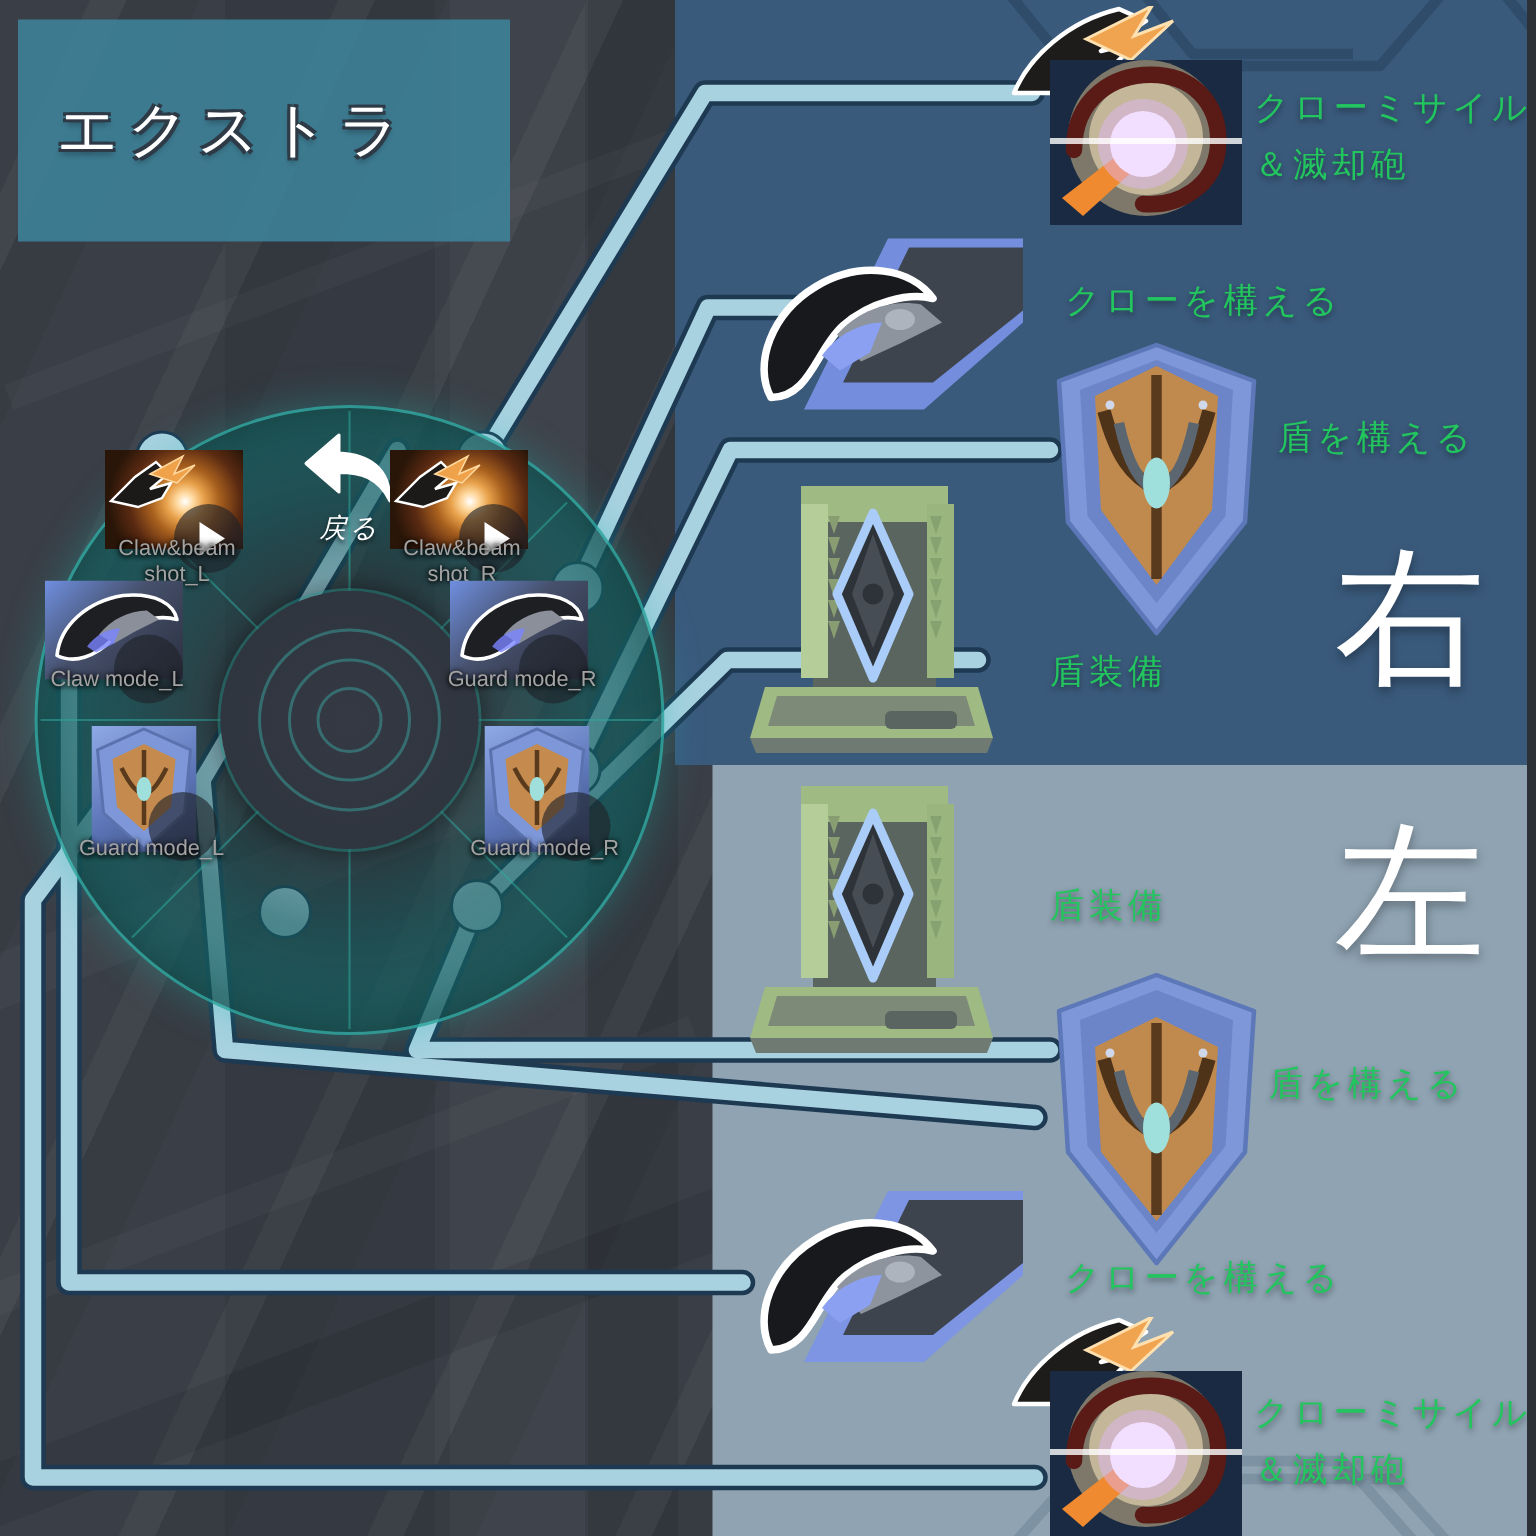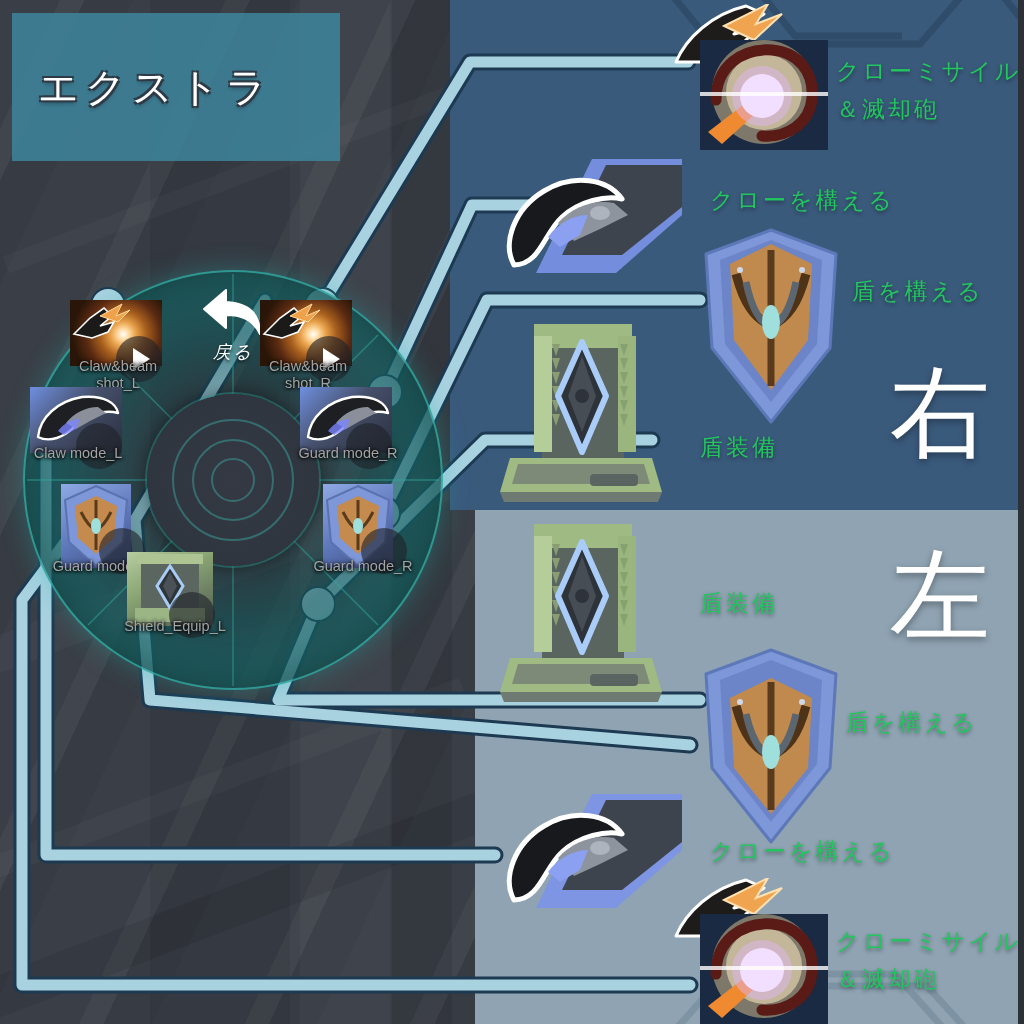--- a/index.html
+++ b/index.html
@@ -313,34 +313,20 @@
           <path d="M35 2 L66 16 L62 58 L35 82 L8 58 L4 16 Z" fill="#7d97d8" stroke="#5a72ad" stroke-width="2"></path>
           <path d="M35 12 L56 22 L53 54 L35 70 L17 54 L14 22 Z" fill="#c48a4e"></path>
           <path d="M35 16 L35 66 M20 28 C26 40 30 44 35 46 C40 44 44 40 50 28" stroke="#5a3a1c" stroke-width="3" fill="none"></path>
           <ellipse cx="35" cy="42" rx="5" ry="8" fill="#9fe0dc"></ellipse>
         </svg>
       </div>
       <div class="rad-play hollow" style="top:44px;"></div>
       <div class="rad-label" style="top:74px;">Guard mode_R</div>
     </div>
 
-    <div class="rad-item" style="left:152px;top:330px;">
-      <div class="rad-thumb" style="width:86px;height:74px;">
-        <div class="art" style="background:linear-gradient(150deg,#b7cda0 0%,#8aa473 40%,#4e5a52 100%);"></div>
-        <svg width="86" height="74" viewBox="0 0 86 74" style="position:absolute;inset:0;">
-          <rect x="14" y="6" width="58" height="52" fill="#5c6660"></rect>
-          <rect x="10" y="2" width="66" height="10" fill="#aec492"></rect>
-          <rect x="8" y="56" width="70" height="14" fill="#9bb584"></rect>
-          <path d="M43 14 L56 34 L43 56 L30 34 Z" fill="#2e3438" stroke="#a8cdf5" stroke-width="3"></path>
-          <path d="M43 20 L50 34 L43 48 L36 34 Z" fill="#4a5157"></path>
-        </svg>
-      </div>
-      <div class="rad-play hollow" style="left:42px;top:40px;"></div>
-      <div class="rad-label" style="top:66px;">Shield_Equip_L</div>
-    </div>
 
   </div>
 
   <div class="art-box" style="left:672px;top:4px;width:160px;height:146px;">
     <svg width="160" height="146" viewBox="0 0 160 146">
       <path d="M4 58 C14 34 40 10 74 2 L92 10 L62 30 L86 24 L66 44 L34 58 Z" fill="#1d1c1a" stroke="#fff" stroke-width="3" stroke-linejoin="round"></path>
       <path d="M52 22 L96 0 L84 20 L110 10 L82 36 Z" fill="#f0a450" stroke="#ffe0b0" stroke-width="2"></path>
       <g transform="translate(28,36)">
         <rect x="0" y="0" width="128" height="110" fill="#1a2a42"></rect>
         <circle cx="64" cy="52" r="52" fill="#f6d89a" opacity="0.45"></circle>

